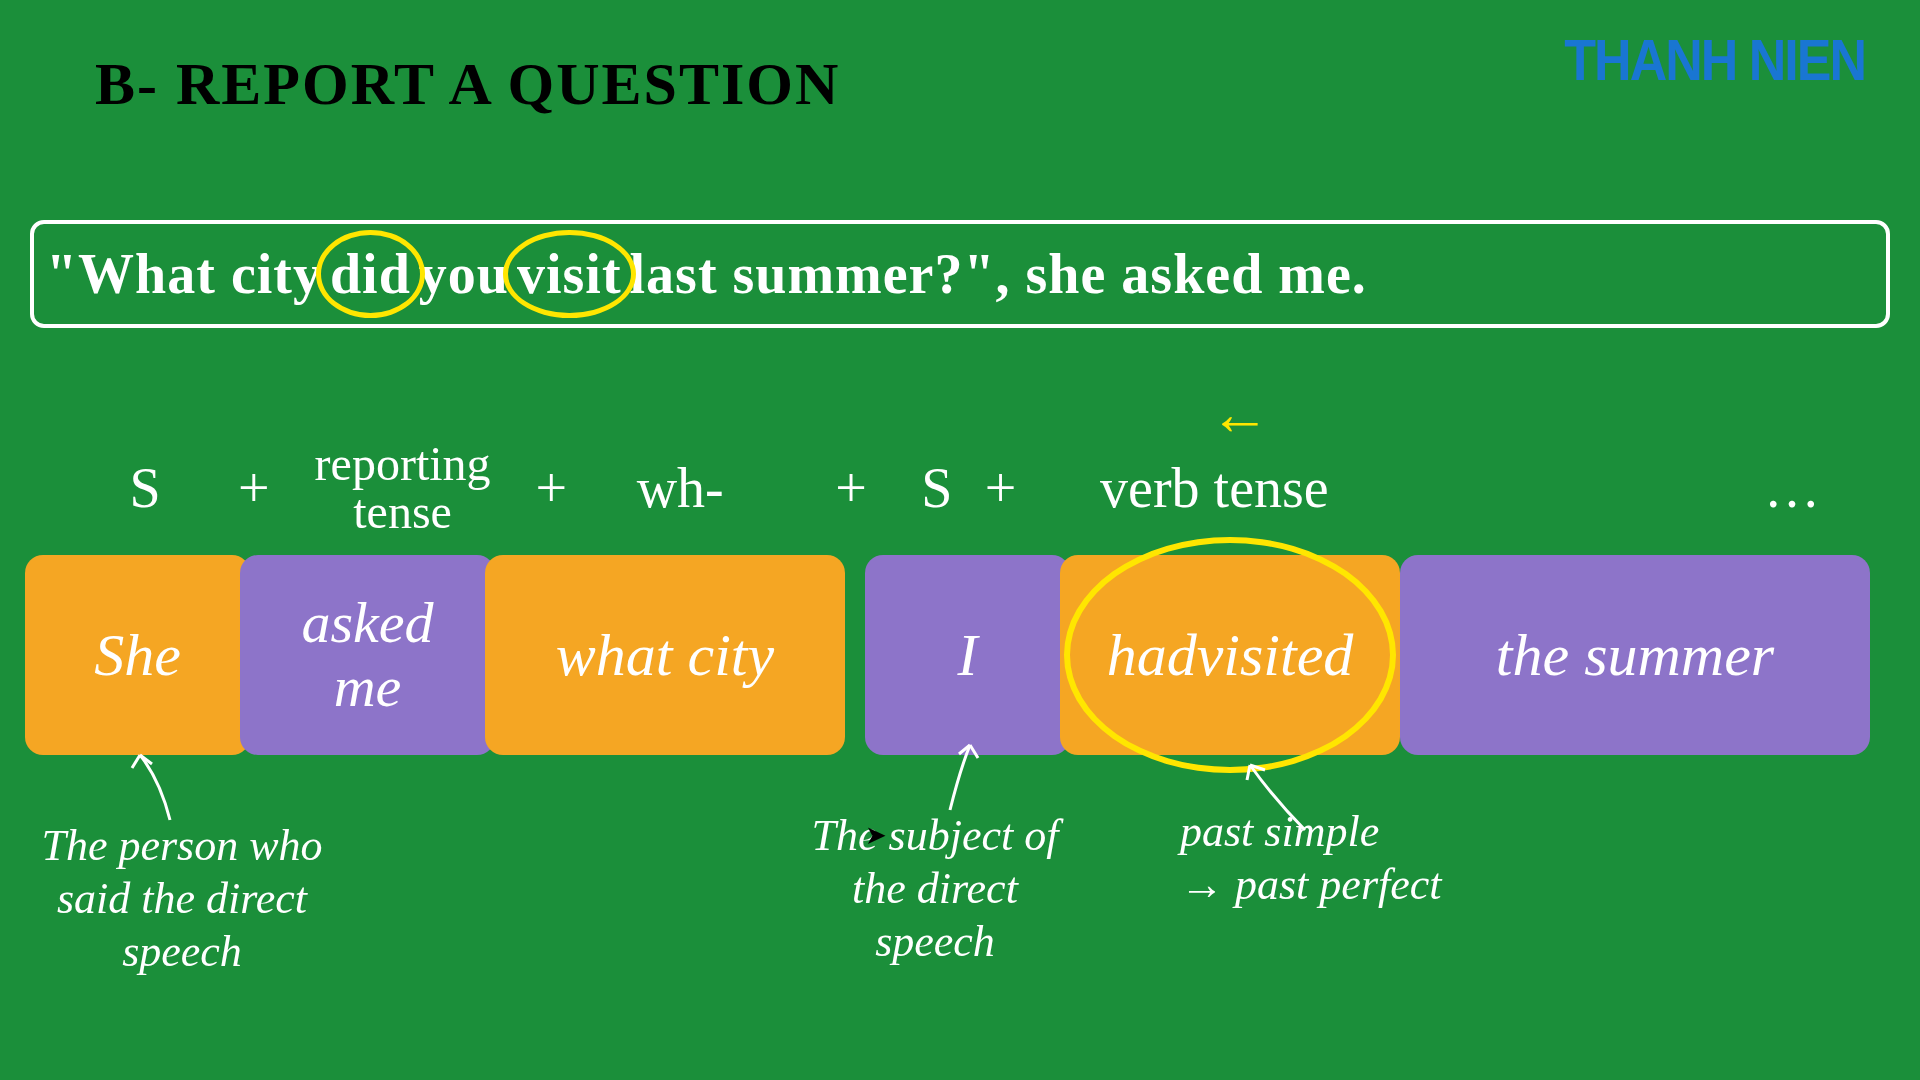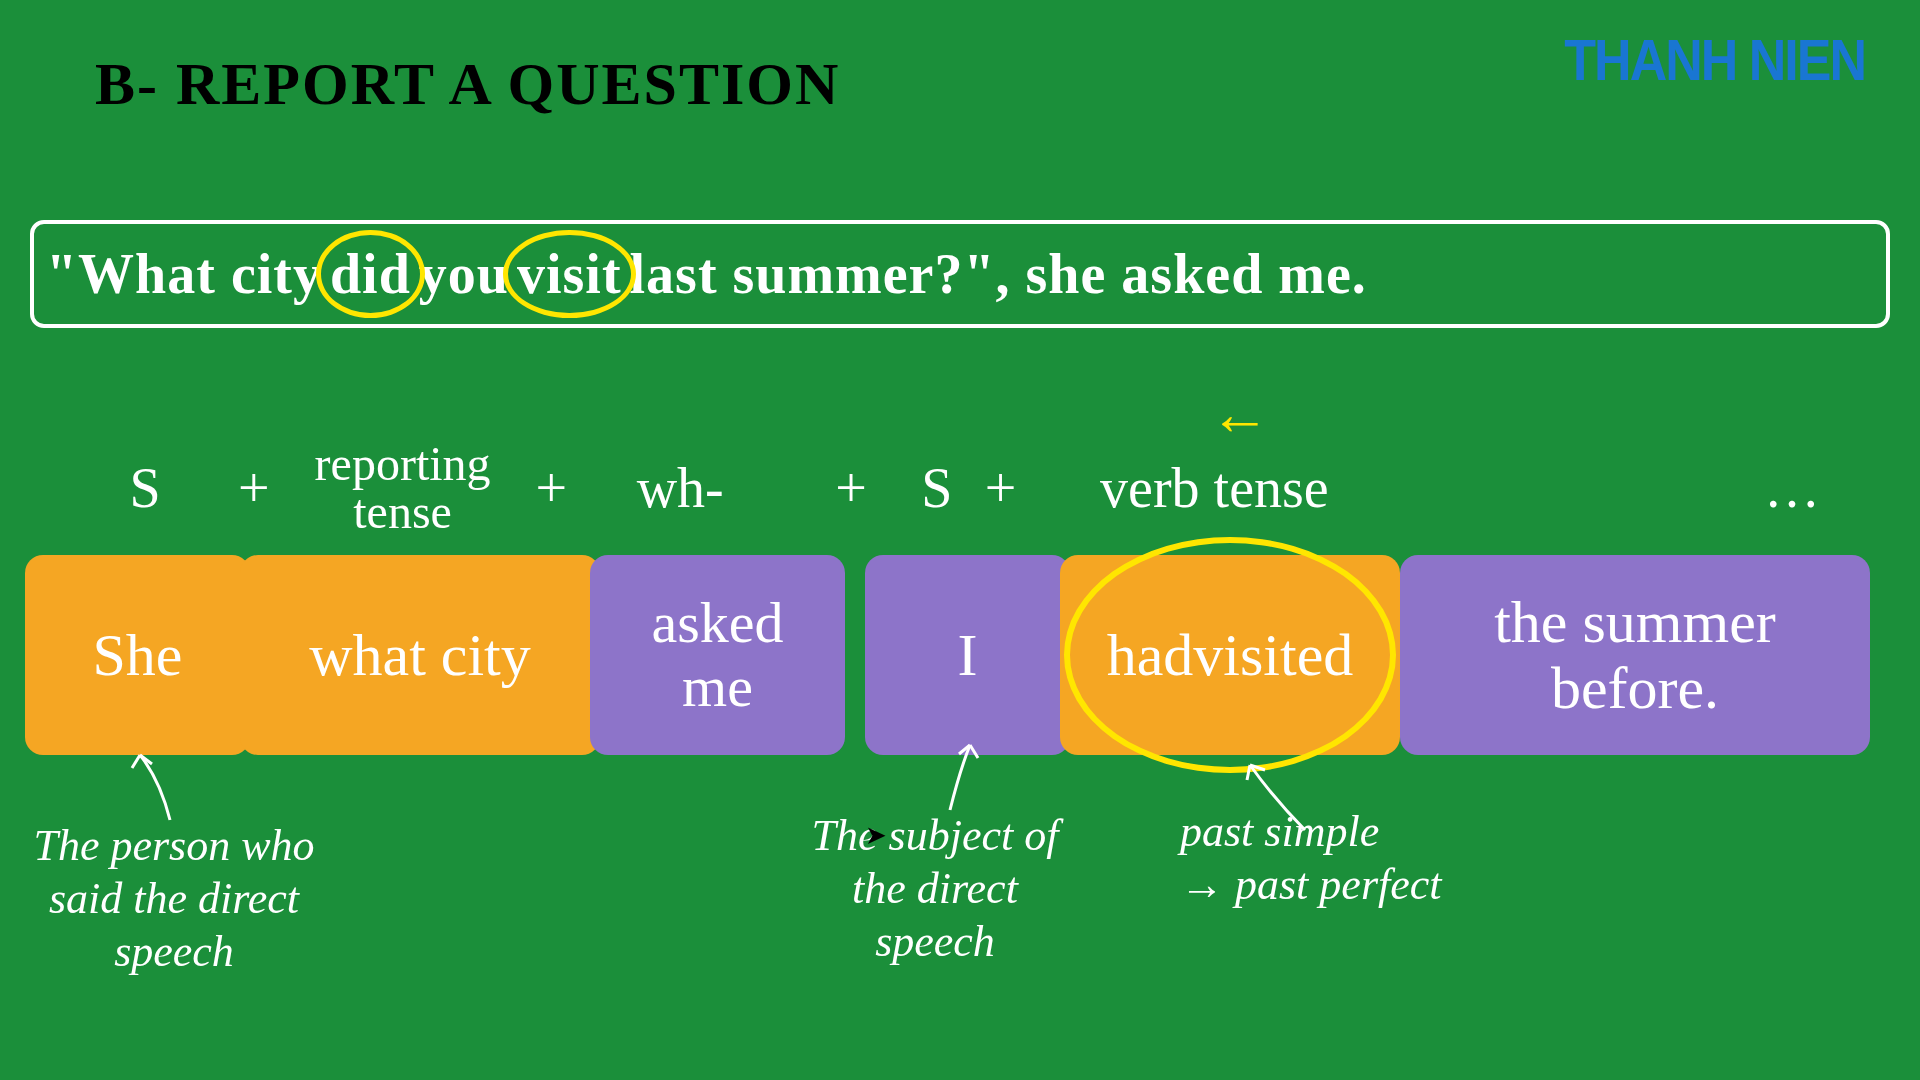--- a/index.html
+++ b/index.html
@@ -91,20 +91,21 @@
   .blk {
     display: flex;
     align-items: center;
     justify-content: center;
     text-align: center;
     font-size: 60px;
     border-radius: 18px;
     padding: 10px 20px;
     line-height: 1.1;
     color: #fff;
+    font-style: italic;
   }
   .orange { background: #f5a623; color: #fff; }
   .purple { background: #8d74c9; color: #fff; }
   .blk.she { width: 225px; }
   .blk.asked { width: 255px; margin-left: -10px; font-size: 58px; flex-direction: column; }
   .blk.what { width: 360px; margin-left: -10px; font-size: 60px; }
   .blk.i { width: 205px; margin-left: 20px; }
   .blk.had { width: 340px; margin-left: -10px; flex-direction: row; position: relative; }
   .blk.had::after {
     content: "";
@@ -123,21 +124,21 @@
     font-weight: bold;
   }
   .annot {
     position: absolute;
     font-style: italic;
     font-size: 44px;
     color: #fff;
     text-align: center;
     line-height: 1.2;
   }
-  .annot.a1 { top: 820px; left: 4px; width: 340px; }
+  .annot.a1 { top: 820px; left: 12px; width: 340px; }
   .annot.a2 { top: 810px; left: 790px; width: 290px; }
   .annot.a3 { top: 806px; left: 1180px; width: 360px; text-align: left; }
   .connector {
     position: absolute;
     stroke: #fff;
     fill: none;
     stroke-width: 3;
   }
   .cursor {
     position: absolute;
@@ -175,33 +176,32 @@
   <div class="cell" style="width:190px">wh-</div>
   <div class="plus" style="padding:0 40px 0 60px">+</div>
   <div class="cell" style="width:60px">S</div>
   <div class="plus">+</div>
   <div class="cell" style="width:360px;text-align:center">verb tense</div>
   <div class="dots">…</div>
 </div>
 
 <div class="blocks-row">
   <div class="blk orange she">She</div>
-  <div class="blk orange what">what city</div>
   <div class="blk purple asked">
     <span>asked</span>
     <span>me</span>
   </div>
+  <div class="blk orange what">what city</div>
   <div class="blk purple i">I</div>
   <div class="blk orange had">
     <span>had</span>
     <span>visited</span>
   </div>
   <div class="blk purple summer">
     <span>the summer</span>
-    <span>before.</span>
   </div>
 </div>
 
 <svg class="connector" style="top:750px;left:120px;width:80px;height:80px" viewBox="0 0 80 80">
   <path d="M50 70 Q 40 30 20 5"></path>
   <path d="M20 5 L12 18 M20 5 L32 14"></path>
 </svg>
 <div class="annot a1">The person who said the direct speech</div>
 
 <svg class="connector" style="top:740px;left:930px;width:70px;height:80px" viewBox="0 0 70 80">

